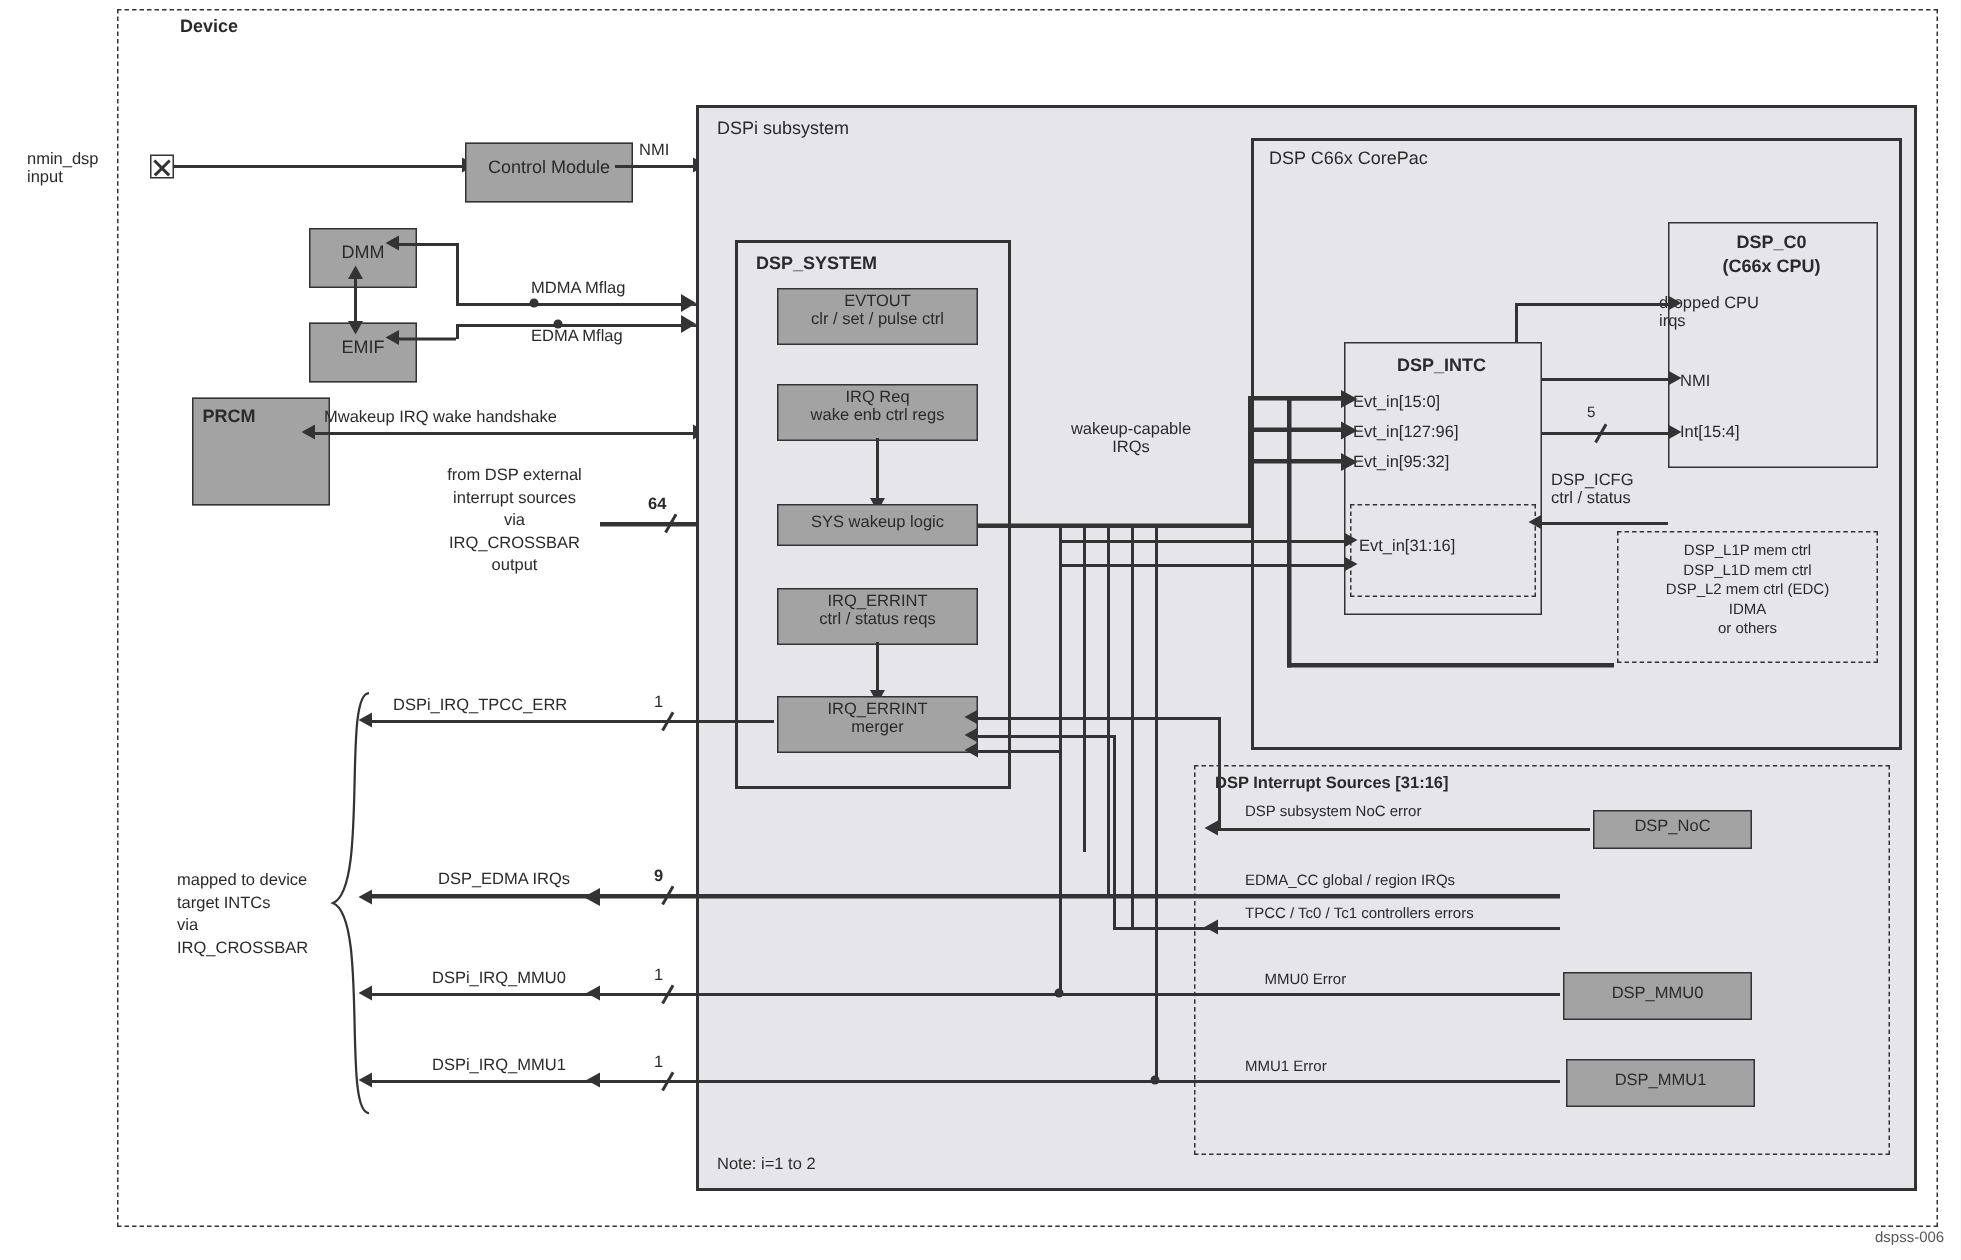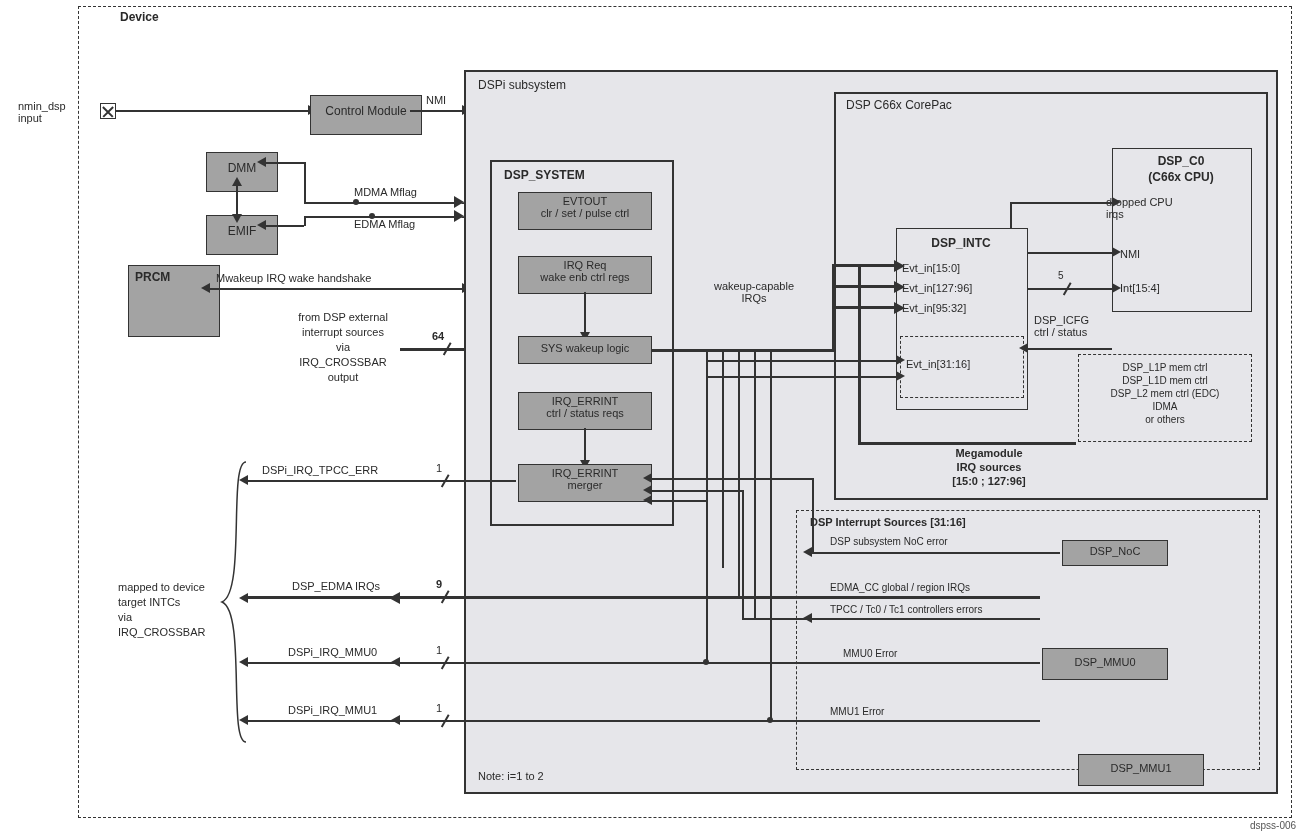--- a/index.html
+++ b/index.html
@@ -209,25 +209,20 @@
   <div class="arrow-l" style="left:1028px; top:348px;"></div>
 
   <div class="abs box dashed center tiny" style="left:1078px; top:354px; width:172px; height:80px; padding-top:6px; background:#e6e6ea; line-height:13px;">
     <div>DSP_L1P  mem ctrl</div>
     <div>DSP_L1D mem ctrl</div>
     <div>DSP_L2 mem ctrl (EDC)</div>
     <div>IDMA</div>
     <div>or others</div>
   </div>
 
-  <div class="abs small center title" style="left:924px; top:446px; width:130px; line-height:14px; font-weight:bold;">
-    <div>Megamodule</div>
-    <div>IRQ sources</div>
-    <div>[15:0 ; 127:96]</div>
-  </div>
 
   <div class="line heavy" style="left:652px; top:349px; width:182px;"></div>
   <div class="line heavyv" style="left:832px; top:264px; height:88px; background:#333;"></div>
   <div class="line heavy" style="left:832px; top:264px; width:62px;"></div>
   <div class="abs harrow-r arrow-r" style="left:894px; top:266px;"></div>
   <div class="line heavy" style="left:832px; top:285px; width:62px;"></div>
   <div class="abs harrow-r arrow-r" style="left:894px; top:287px;"></div>
   <div class="line heavy" style="left:832px; top:306px; width:62px;"></div>
   <div class="abs harrow-r arrow-r" style="left:894px; top:308px;"></div>
 
@@ -269,21 +264,21 @@
   <div class="arrow-l" style="left:652px; top:490px;"></div>
   <div class="line vline" style="left:742px; top:490px; height:128px;"></div>
   <div class="line hline" style="left:742px; top:618px; width:70px;"></div>
 
   <div class="abs box center small" style="left:1042px; top:648px; width:124px; height:30px; line-height:26px;">DSP_MMU0</div>
   <div class="line hline" style="left:400px; top:662px; width:640px;"></div>
   <div class="arrow-l" style="left:400px; top:662px;"></div>
   <div class="abs tiny" style="left:830px; top:648px;padding-left:13px;">MMU0 Error</div>
   <div class="dot" style="left:706px; top:662px;"></div>
 
-  <div class="abs box center small" style="left:1078px; top:706px; width:124px; height:30px; line-height:26px;margin-top:48px;">DSP_MMU1</div>
+  <div class="abs box center small" style="left:1044px; top:706px; width:124px; height:30px; line-height:26px;">DSP_MMU1</div>
   <div class="line hline" style="left:400px; top:720px; width:640px;"></div>
   <div class="arrow-l" style="left:400px; top:720px;"></div>
   <div class="abs tiny" style="left:830px; top:706px;">MMU1 Error</div>
   <div class="dot" style="left:770px; top:720px;"></div>
 
   <div class="line hline" style="left:652px; top:500px; width:54px;"></div>
   <div class="arrow-l" style="left:652px; top:500px;"></div>
 
   <div class="line hline" style="left:248px; top:480px; width:268px;"></div>
   <div class="arrow-l" style="left:248px; top:480px;"></div>

